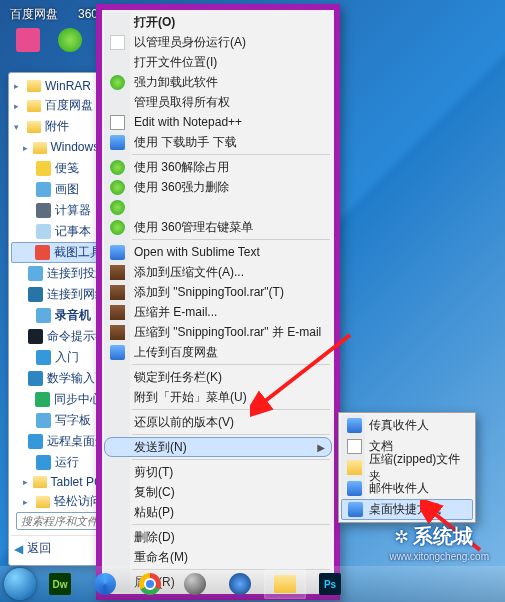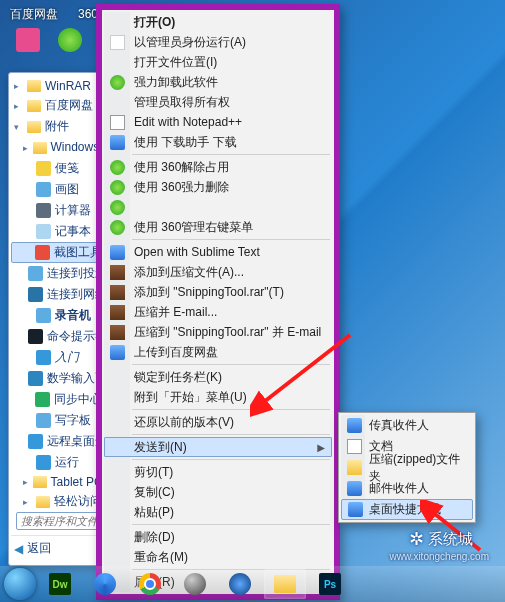--- a/index.html
+++ b/index.html
@@ -27,21 +27,21 @@
 .folder-item .arrow { color: #5a7aa8; font-size: 9px; margin-right: 1px; width:8px; }
 .folder-icon { width: 14px; height: 12px; background: linear-gradient(#ffe79c,#f4c23a); border-radius: 1px; flex-shrink:0; }
 .app-icon { width: 15px; height: 15px; flex-shrink:0; border-radius:2px; }
 .back-row { display:flex; align-items:center; gap:4px; padding:4px 3px; font-size:12px; color:#1a3e78; border-top:1px solid #e5e5e5; margin-top:2px;}
 .search-box { margin: 3px 0 5px 4px; width: 98px; }
 .search-input { width: 92px; font-size: 11px; padding: 2px 4px; border:1px solid #7da2ce; border-radius:2px; color:#888; font-style:italic; }
 
 .ctx-menu { position: absolute; left: 96px; top: 4px; width: 244px; background: #f2f2f2; border: 6px solid #a21caf; box-shadow: 3px 4px 10px rgba(0,0,0,.35); padding: 2px; }
 .ctx-icon-col { position:absolute; left:2px; top:2px; bottom:2px; width:26px; background:#eaecee; }
 .ctx-item { position:relative; display: flex; align-items: center; padding: 2px 4px 2px 30px; font-size: 12px; color: #222; height: 20px; cursor: default; }
-.ctx-item.highlight { background: #cfe4ff; border:1px solid #7da2ce; border-radius:1px; padding:1px 3px 1px 29px; }
+.ctx-item.highlight { background: #cfe4ff; border:1px solid #7da2ce; border-radius:8px; padding:1px 3px 1px 29px; }
 .ctx-sep { height: 1px; background: #d0d0d0; margin: 2px 2px 2px 28px; }
 .ctx-arrow { position: absolute; right: 6px; font-size: 10px; color: #555; }
 .ctx-ico { position:absolute; left:5px; width:16px; height:16px; display:flex; align-items:center; justify-content:center; font-size:12px; }
 
 .sub-menu { position: absolute; left: 338px; top: 412px; width: 138px; background: #f2f2f2; border: 1px solid #a0a0a0; box-shadow: 3px 4px 10px rgba(0,0,0,.35); padding: 2px; }
 .sub-menu .ctx-icon-col { width:24px; }
 .sub-item { position:relative; display: flex; align-items: center; padding: 2px 4px 2px 28px; font-size: 12px; color: #222; height: 21px; cursor: default; }
 .sub-item.highlight { background: #cfe4ff; border:1px solid #7da2ce; border-radius:2px; padding:1px 3px 1px 27px; }
 
 svg.red-arrow { position:absolute; pointer-events:none; }
@@ -126,21 +126,21 @@
     <div class="folder-item" style="padding-left: 12px; font-weight: bold;">
       <span class="arrow"></span>
       <div class="app-icon" style="background: rgb(93, 173, 226);"></div>
       <span>录音机</span>
     </div>
     <div class="folder-item" style="padding-left: 12px;">
       <span class="arrow"></span>
       <div class="app-icon" style="background: rgb(23, 32, 42);"></div>
       <span>命令提示符</span>
     </div>
-    <div class="folder-item" style="padding-left: 12px; font-style: italic;">
+    <div class="folder-item" style="padding-left: 12px;">
       <span class="arrow"></span>
       <div class="app-icon" style="background: rgb(52, 152, 219);"></div>
       <span>入门</span>
     </div>
     <div class="folder-item" style="padding-left: 12px;">
       <span class="arrow"></span>
       <div class="app-icon" style="background: rgb(46, 134, 193);"></div>
       <span>数学输入面板</span>
     </div>
     <div class="folder-item" style="padding-left: 12px;">
@@ -382,21 +382,21 @@
   <defs>
       <marker id="ah2" markerWidth="10" markerHeight="10" refX="2" refY="3" orient="auto">
         <path d="M0,0 L0,6 L8,3 z" fill="#ff1a1a"></path>
       </marker>
     </defs>
   <line x1="60" y1="50" x2="10" y2="10" stroke="#ff1a1a" stroke-width="4" marker-end="url(#ah2)"></line>
 </svg>
 
 <div class="watermark">
   <span class="gear">✲</span>
-  <span style="font-size:15px;font-weight:normal;">系统城</span>
+  <span style="font-size:20px;font-weight:bold;">系统城</span>
 </div>
 <div class="watermark-url">www.xitongcheng.com</div>
 
 <div class="taskbar">
   <div class="start-orb"></div>
   <div class="tb-btn">
       <div style="width:22px;height:22px;background:#063a00;color:#8fe04f;font-size:10px;font-weight:bold;display:flex;align-items:center;justify-content:center;border-radius:2px;">Dw</div>
     </div>
   <div class="tb-btn">
       <div style="width:22px;height:22px;border-radius:50%;background:conic-gradient(#4aa3ff,#1e5fc4,#4aa3ff);"></div>

